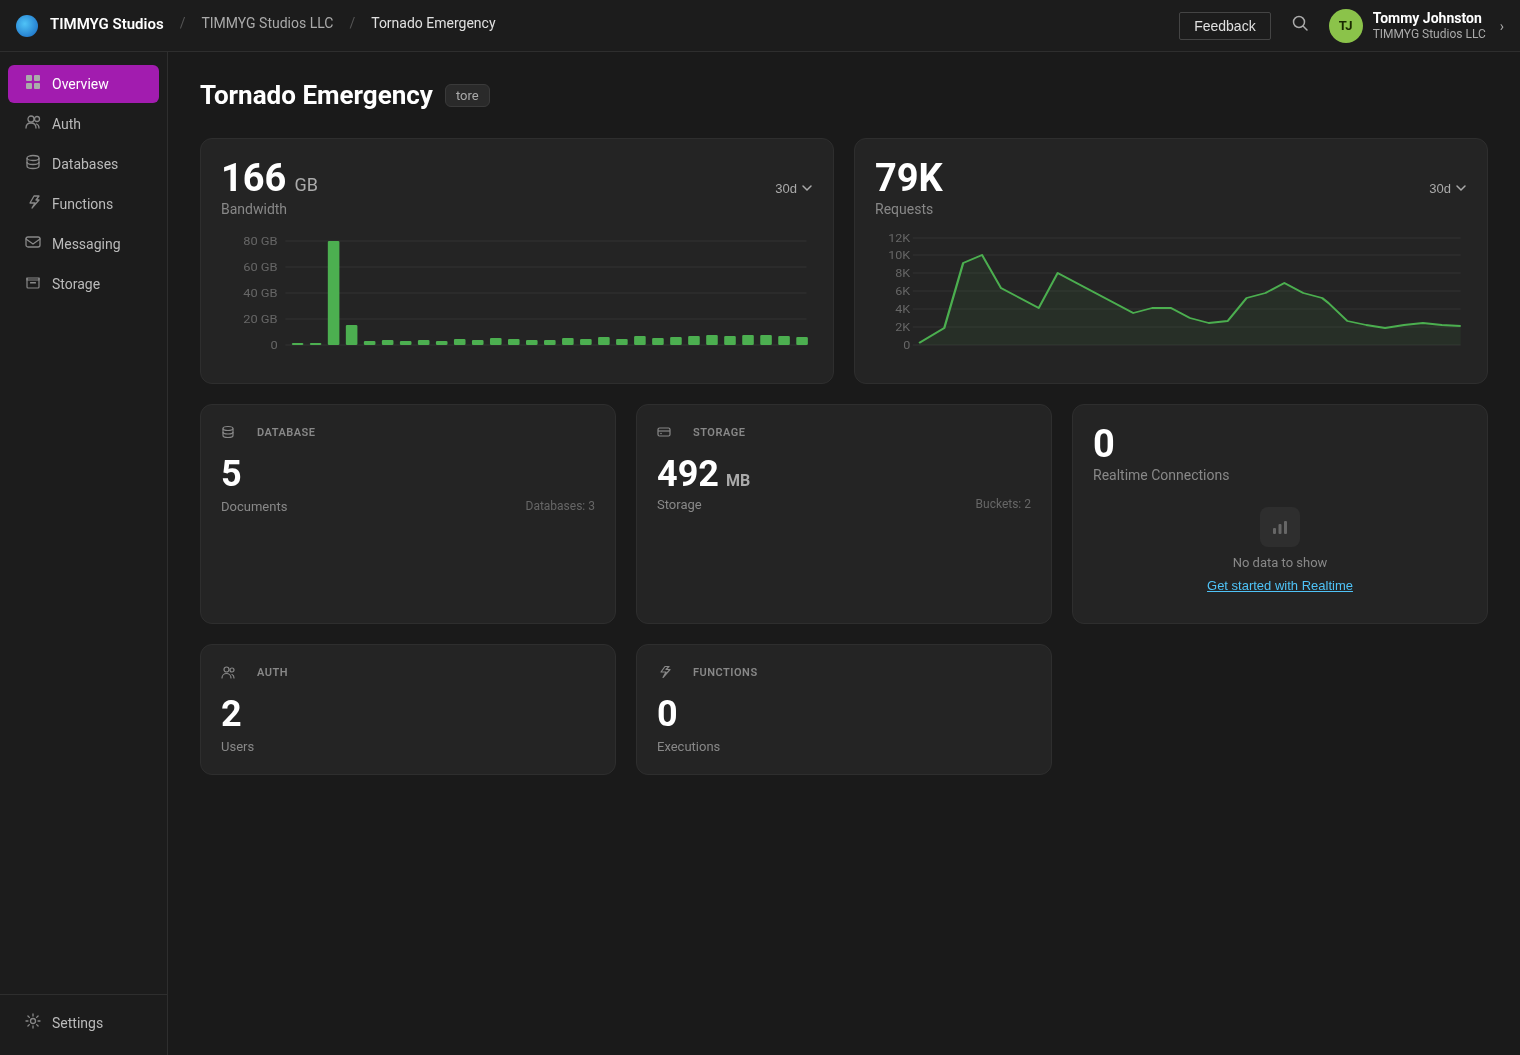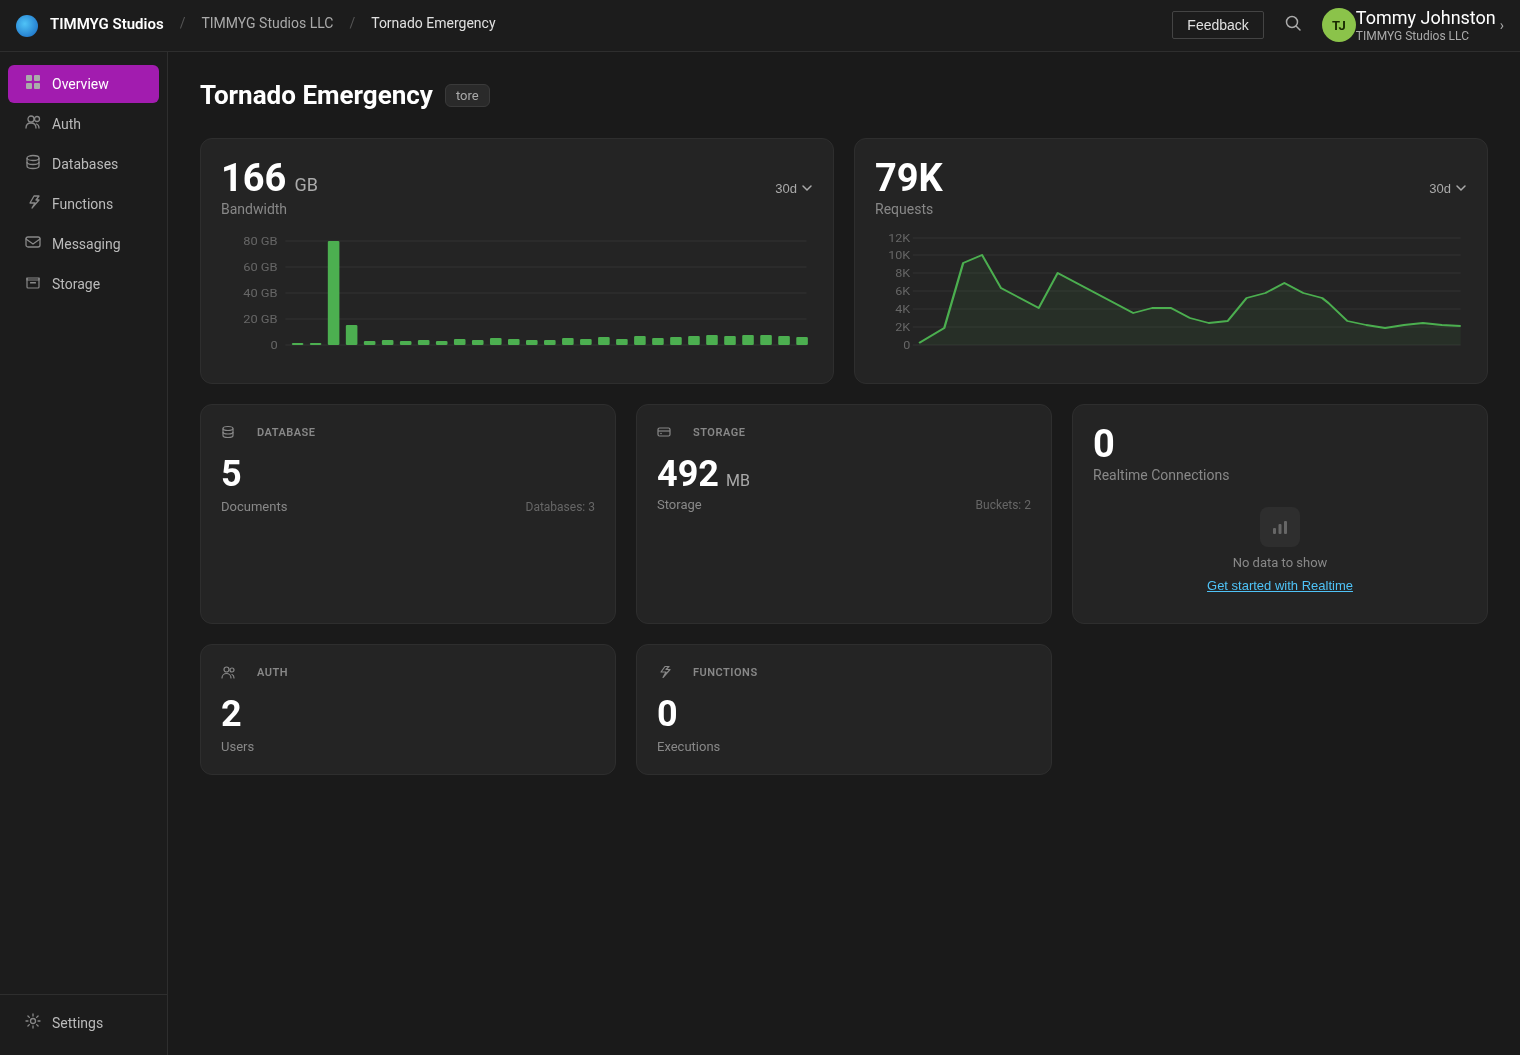--- a/index.html
+++ b/index.html
@@ -79,21 +79,21 @@
       display: flex; align-items: center; justify-content: center;
       font-size: 13px; font-weight: 700;
       color: #1a2a00;
       flex-shrink: 0;
     }
     .user-info {
       display: flex;
       flex-direction: column;
       line-height: 1.3;
     }
-    .user-name { font-size: 18px; font-weight: 400; color: #fff; }
+    .user-name { font-size: 14px; font-weight: 700; color: #fff; }
     .user-org { font-size: 12px; color: #aaa; }
     .chevron-right {
       color: #aaa;
       font-size: 14px;
       margin-left: 4px;
     }
 
     
     .app-body {
       display: flex;
@@ -265,21 +265,21 @@
       color: #fff;
       margin-bottom: 4px;
     }
     .small-card-sublabel {
       font-size: 13px;
       color: #888;
     }
     .small-card-info {
       display: flex;
       justify-content: space-between;
-      align-items: flex-end;
+      align-items: flex-start;
       margin-top: 2px;
     }
     .small-card-extra {
       font-size: 12px;
       color: #666;
     }
 
     
     .realtime-card {
       display: flex;
@@ -327,21 +327,21 @@
     <span class="breadcrumb-item active">Tornado Emergency</span>
   </div>
   <div class="topnav-right">
     <button class="feedback-btn">Feedback</button>
     <button class="search-icon-btn">
       <svg width="18" height="18" viewBox="0 0 18 18" fill="none">
         <circle cx="8" cy="8" r="5.5" stroke="#aaa" stroke-width="1.5"></circle>
         <line x1="12.5" y1="12.5" x2="16" y2="16" stroke="#aaa" stroke-width="1.5" stroke-linecap="round"></line>
       </svg>
     </button>
-    <div style="display:flex;align-items:center;cursor:pointer;">
+    <div style="display:flex;align-items:center;gap:10px;cursor:pointer;">
       <div class="user-avatar">TJ</div>
       <div class="user-info">
         <span class="user-name">Tommy Johnston</span>
         <span class="user-org">TIMMYG Studios LLC</span>
       </div>
       <span class="chevron-right">›</span>
     </div>
   </div>
 </nav>
 
@@ -557,21 +557,21 @@
         <div class="small-card-label">
           <svg width="14" height="14" viewBox="0 0 14 14" fill="none">
             <rect x="1" y="3" width="12" height="8" rx="1.5" stroke="#888" stroke-width="1.2"></rect>
             <path d="M1 6h12" stroke="#888" stroke-width="1.2"></path>
             <circle cx="4" cy="8.5" r="0.8" fill="#888"></circle>
           </svg>
           <span>STORAGE</span>
         </div>
         <div>
           <span class="small-card-value">492</span>
-          <span style="font-size:16px;color:#aaa;font-weight:400;margin-left:3px;">MB</span>
+          <span style="font-size:16px;color:#aaa;font-weight:700;margin-left:3px;">MB</span>
         </div>
         <div class="small-card-info">
           <span class="small-card-sublabel">Storage</span>
           <span class="small-card-extra">Buckets: 2</span>
         </div>
       </div>
 
       <div class="card realtime-card" style="min-height:165px;">
         <div>
           <div class="card-value">0</div>

